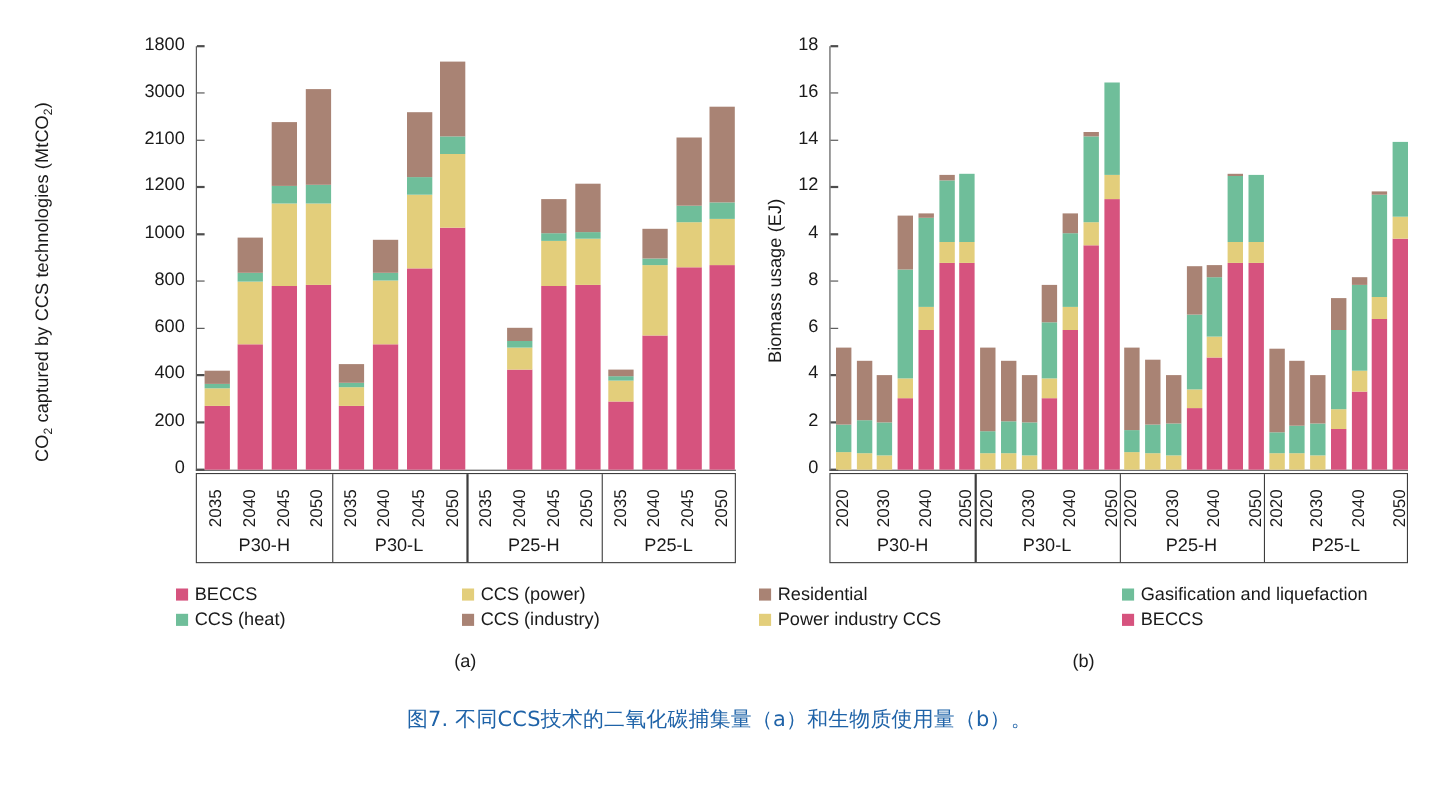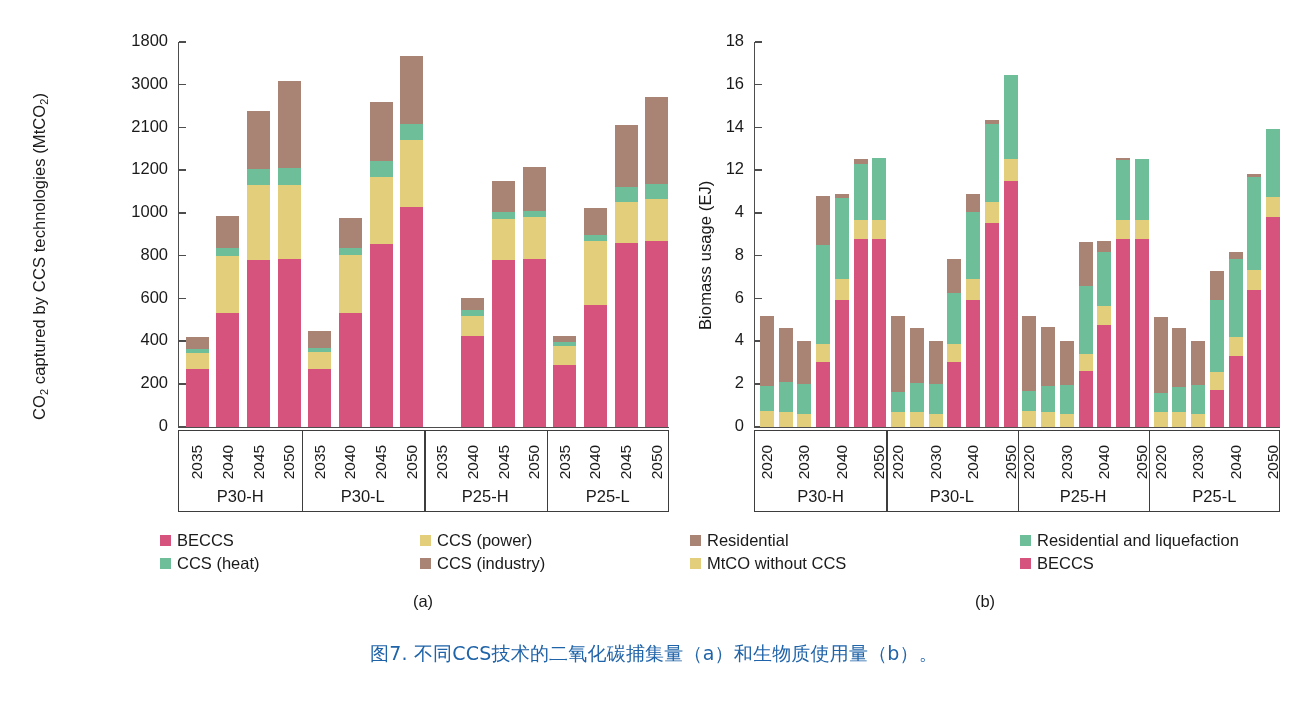--- a/index.html
+++ b/index.html
@@ -474,25 +474,25 @@
         <div class="grouplbl" style="left: 262.5px; width: 131.25px; top: 56px;">P25-H</div>
         <div class="grouplbl" style="left: 393.75px; width: 131.25px; top: 56px;">P25-L</div>
       </div>
     <div class="legend" id="legend-b" style="left:35px;top:531px;width:600px;height:50px;">
         <div class="legitem" style="left: 0px; top: 0px;">
           <span class="swatch" style="background: rgb(169, 131, 116);"></span>
           <span class="legtxt">Residential</span>
         </div>
         <div class="legitem" style="left: 330px; top: 0px;">
           <span class="swatch" style="background: rgb(111, 190, 154);"></span>
-          <span class="legtxt">Residential and liquefaction</span>
+          <span class="legtxt">Gasification and liquefaction</span>
         </div>
         <div class="legitem" style="left: 0px; top: 23px;">
           <span class="swatch" style="background: rgb(227, 206, 123);"></span>
-          <span class="legtxt">MtCO without CCS</span>
+          <span class="legtxt">Power industry CCS</span>
         </div>
         <div class="legitem" style="left: 330px; top: 23px;">
           <span class="swatch" style="background: rgb(214, 83, 126);"></span>
           <span class="legtxt">BECCS</span>
         </div>
       </div>
     <div class="subcap" style="left:300px;top:592px;">(b)</div>
   </div>
 
   <div class="caption">图7. 不同CCS技术的二氧化碳捕集量（a）和生物质使用量（b）。</div>

